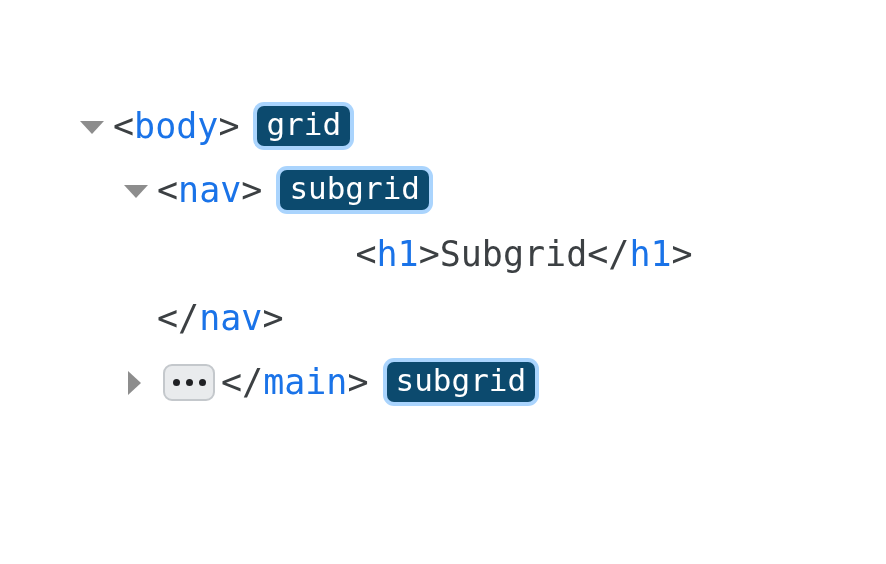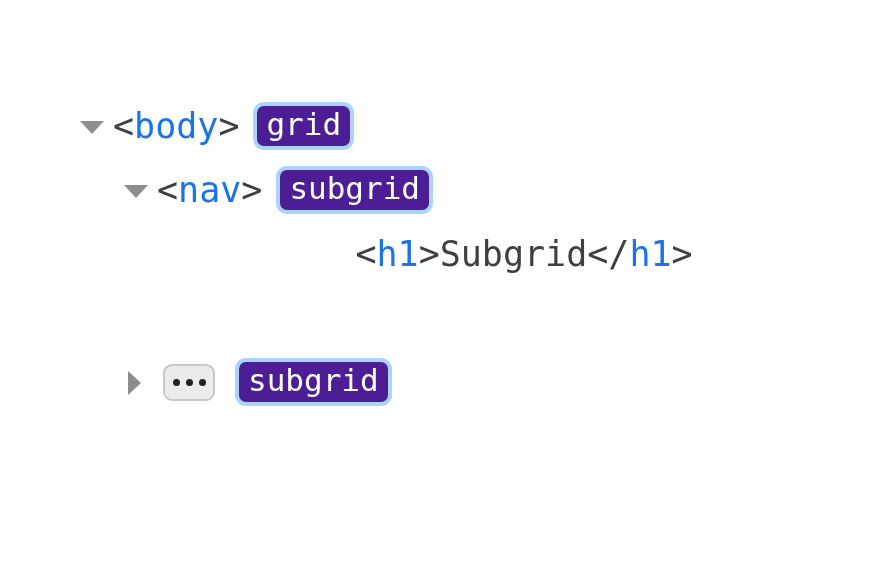--- a/index.html
+++ b/index.html
@@ -77,21 +77,21 @@
   .punct   { color: #3c4043; }
   .textnode{ color: #3c4043; }
 
   
   .badge {
     display: inline-flex;
     align-items: center;
     justify-content: center;
     margin-left: 18px;
     padding: 2px 9px 4px 9px;
-    background: #4c1d95;
+    background: #0c4a6e;
     color: #ffffff;
     font-family: "DejaVu Sans Mono", monospace;
     font-size: 31px;
     line-height: 1.08;
     border-radius: 7px;
     box-shadow: 0 0 0 4px #aad4fd;
     vertical-align: middle;
   }
 
   
@@ -132,26 +132,28 @@
     <span class="badge">subgrid</span>
   </div>
 
   <div class="dom-row indent-2">
     <span class="twisty empty"></span>
     <span class="code"><span class="punct">&lt;</span><span class="tagname">h1</span><span class="punct">&gt;</span><span class="textnode">Subgrid</span><span class="punct">&lt;/</span><span class="tagname">h1</span><span class="punct">&gt;</span></span>
   </div>
 
   <div class="dom-row indent-1">
     <span class="twisty empty"></span>
+    <span class="code"><span class="punct">&lt;/</span><span class="tagname">nav</span><span class="punct">&gt;</span></span>
   </div>
 
   <div class="dom-row indent-1">
     <span class="twisty collapsed"></span>
     <span class="ellipsis-btn">
         <span class="dot"></span>
         <span class="dot"></span>
         <span class="dot"></span>
       </span>
+    <span class="code"><span class="punct">&lt;/</span><span class="tagname">main</span><span class="punct">&gt;</span></span>
     <span class="badge">subgrid</span>
   </div>
 
 
 </div>
 
 </body></html>

